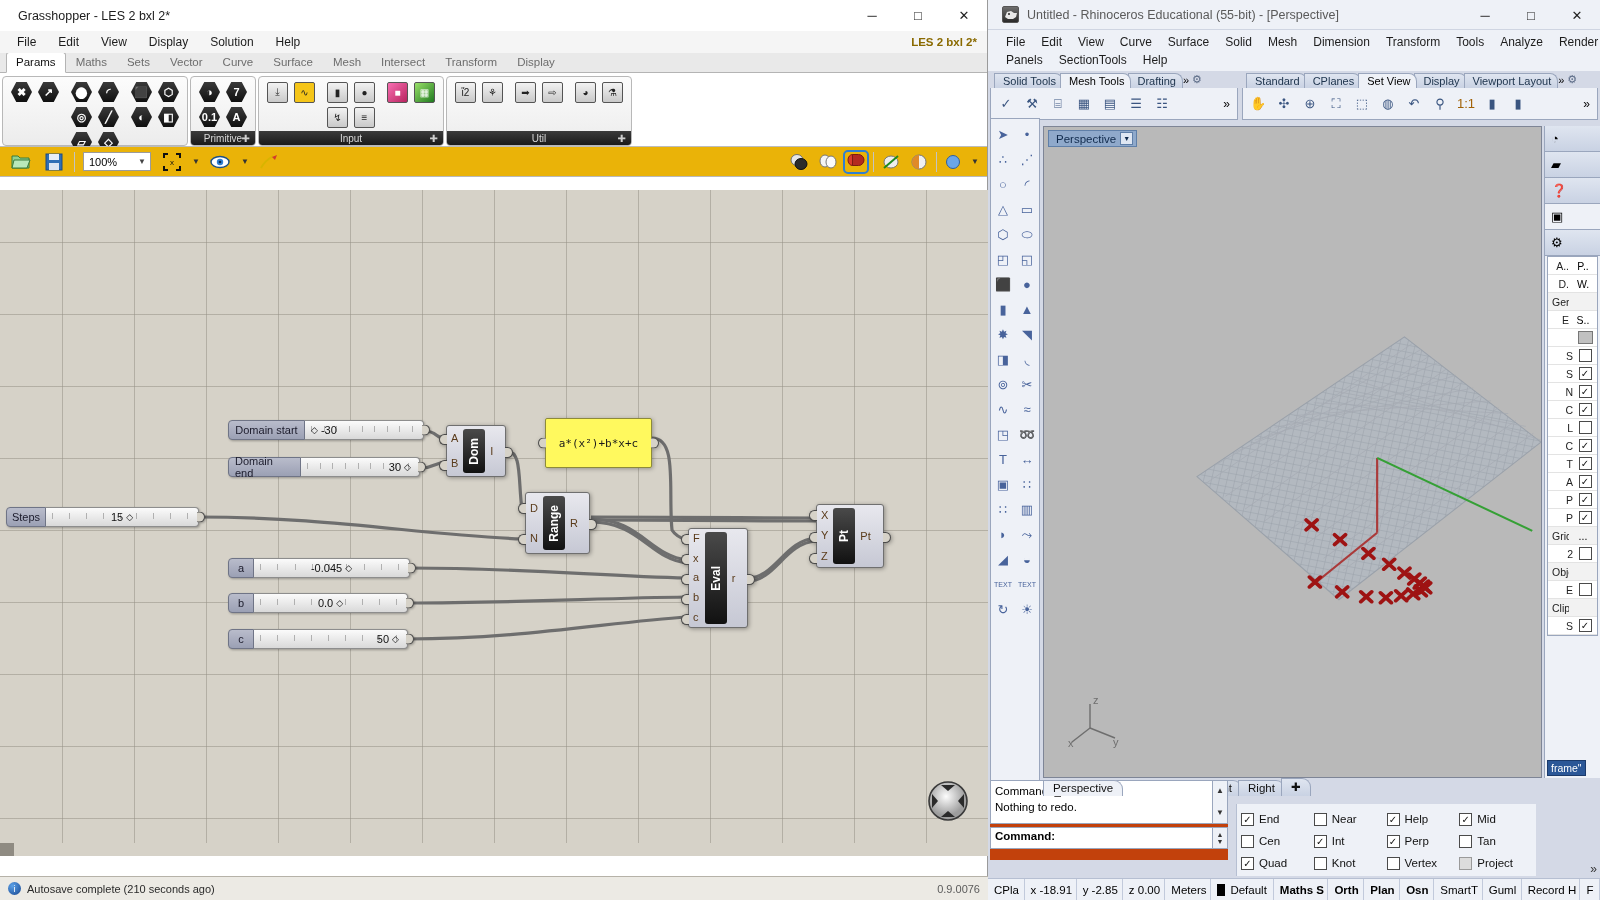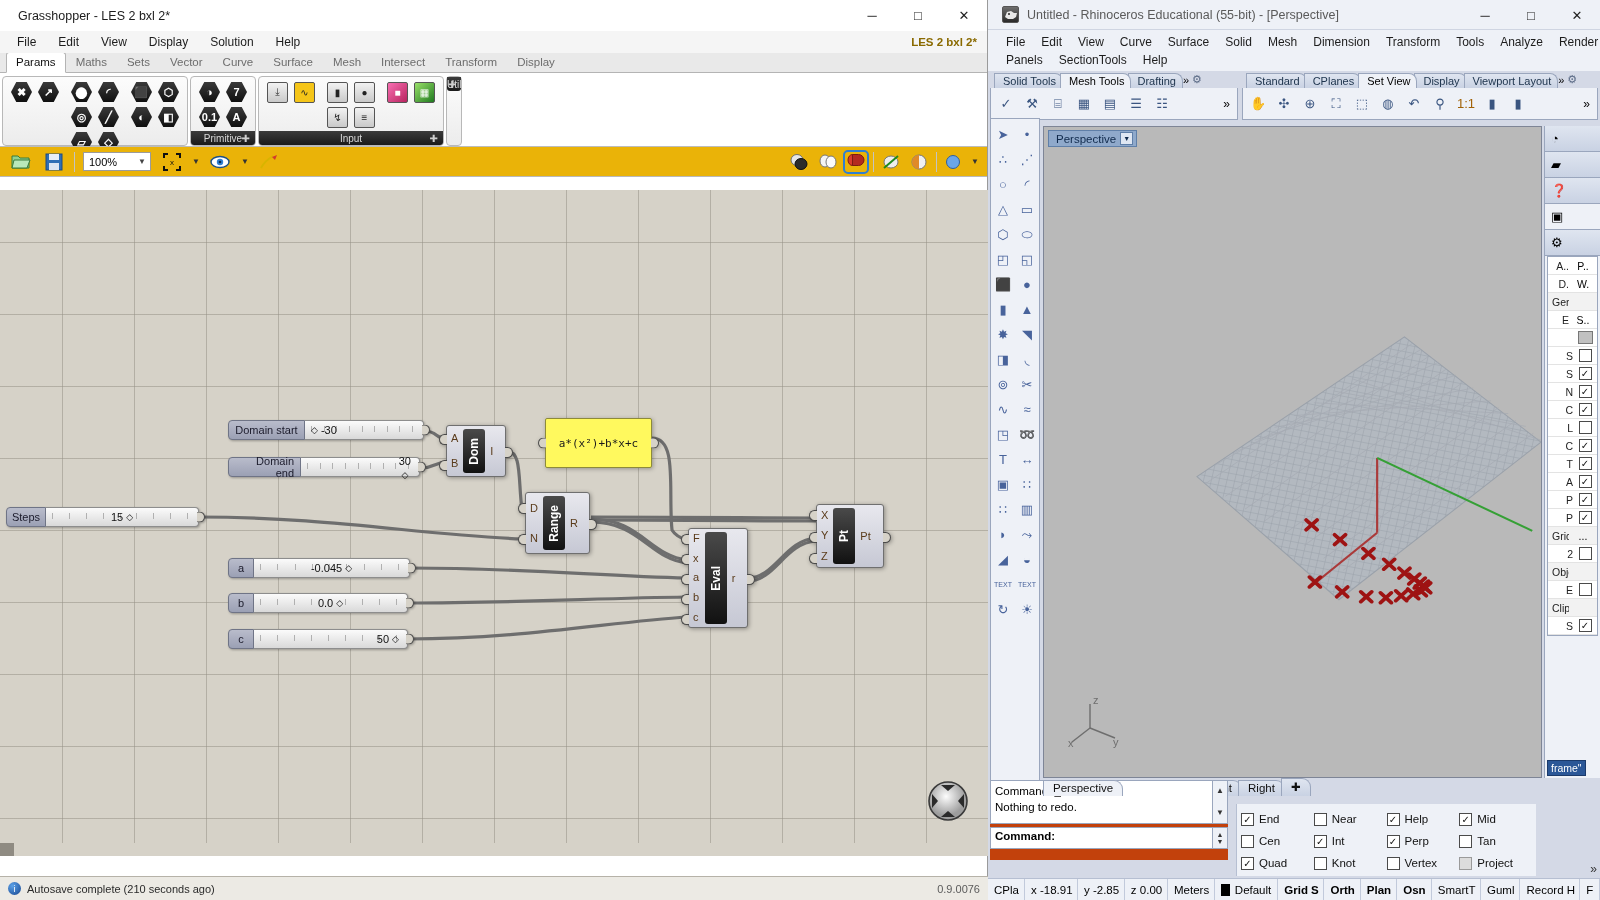--- a/index.html
+++ b/index.html
@@ -390,20 +390,52 @@
                 </div>
               </div>
             </div>
           </div>
           <div class="grp-label">
             <span>Input</span>
             <span class="plus">✚</span>
           </div>
         </div>
         <div class="grp">
+          <div class="grp-icons">
+            <div class="subcol">
+              <div class="subrow">
+                <div class="ghic">
+                  <div class="sqi" style="background: linear-gradient(rgb(242, 242, 242), rgb(201, 201, 201)); color: rgb(34, 34, 34);">ἵ2</div>
+                </div>
+                <div class="ghic">
+                  <div class="sqi" style="background: linear-gradient(rgb(242, 242, 242), rgb(201, 201, 201)); color: rgb(34, 34, 34);">⚘</div>
+                </div>
+              </div>
+            </div>
+            <div class="subcol">
+              <div class="subrow">
+                <div class="ghic">
+                  <div class="sqi" style="background: linear-gradient(rgb(242, 242, 242), rgb(201, 201, 201)); color: rgb(34, 34, 34);">➡</div>
+                </div>
+                <div class="ghic">
+                  <div class="sqi" style="background: linear-gradient(rgb(242, 242, 242), rgb(201, 201, 201)); color: rgb(34, 34, 34);">⇨</div>
+                </div>
+              </div>
+            </div>
+            <div class="subcol">
+              <div class="subrow">
+                <div class="ghic">
+                  <div class="sqi" style="background: linear-gradient(rgb(242, 242, 242), rgb(201, 201, 201)); color: rgb(34, 34, 34);">◕</div>
+                </div>
+                <div class="ghic">
+                  <div class="sqi" style="background: linear-gradient(rgb(242, 242, 242), rgb(201, 201, 201)); color: rgb(34, 34, 34);">⚗</div>
+                </div>
+              </div>
+            </div>
+          </div>
           <div class="grp-label">
             <span>Util</span>
             <span class="plus">✚</span>
           </div>
         </div>
       </div>
 
     <div class="gh-toolbar2">
       <div class="ghic">
         <svg width="20" height="18" viewBox="0 0 20 18">
@@ -534,35 +566,35 @@
                 <i></i>
                 <i></i>
               </div>
               <div class="val" style="margin-right: auto; margin-left: 6px;">
                 <span class="grip">◇</span>
                 <span>-30</span>
               </div>
               <span class="outport"></span>
             </div>
           </div>
-          <div class="ghnode slider" style="left: 228px; top: 267px; width: 192px; text-align: right;">
+          <div class="ghnode slider" style="left: 228px; top: 267px; width: 192px;">
             <div class="nm" style="width: 73px;">Domain end</div>
             <div class="track" style="flex: 1 1 0%;">
               <div class="ticks">
                 <i></i>
                 <i></i>
                 <i></i>
                 <i></i>
                 <i></i>
                 <i></i>
                 <i></i>
                 <i></i>
                 <i></i>
               </div>
-              <div class="val" style="margin-left: auto; margin-right: 8px; flex-direction: column;">
+              <div class="val" style="margin-left: auto; margin-right: 8px;">
                 <span>30</span>
                 <span class="grip">◇</span>
               </div>
               <span class="outport"></span>
             </div>
           </div>
           <div class="ghnode slider" style="left: 6px; top: 317px; width: 193px; text-align: right;">
             <div class="nm" style="width: 40px;">Steps</div>
             <div class="track" style="flex: 1 1 0%;">
               <div class="ticks">
@@ -1300,21 +1332,21 @@
           <span>z 0.00</span>
         </div>
         <div class="seg">
           <span>Meters</span>
         </div>
         <div class="seg">
           <span class="swatch" style="background: rgb(0, 0, 0);"></span>
           <span>Default</span>
         </div>
         <div class="seg b">
-          <span>Grid S</span>
+          <span>Maths S</span>
         </div>
         <div class="seg b">
           <span>Orth</span>
         </div>
         <div class="seg b">
           <span>Plan</span>
         </div>
         <div class="seg b">
           <span>Osn</span>
         </div>

